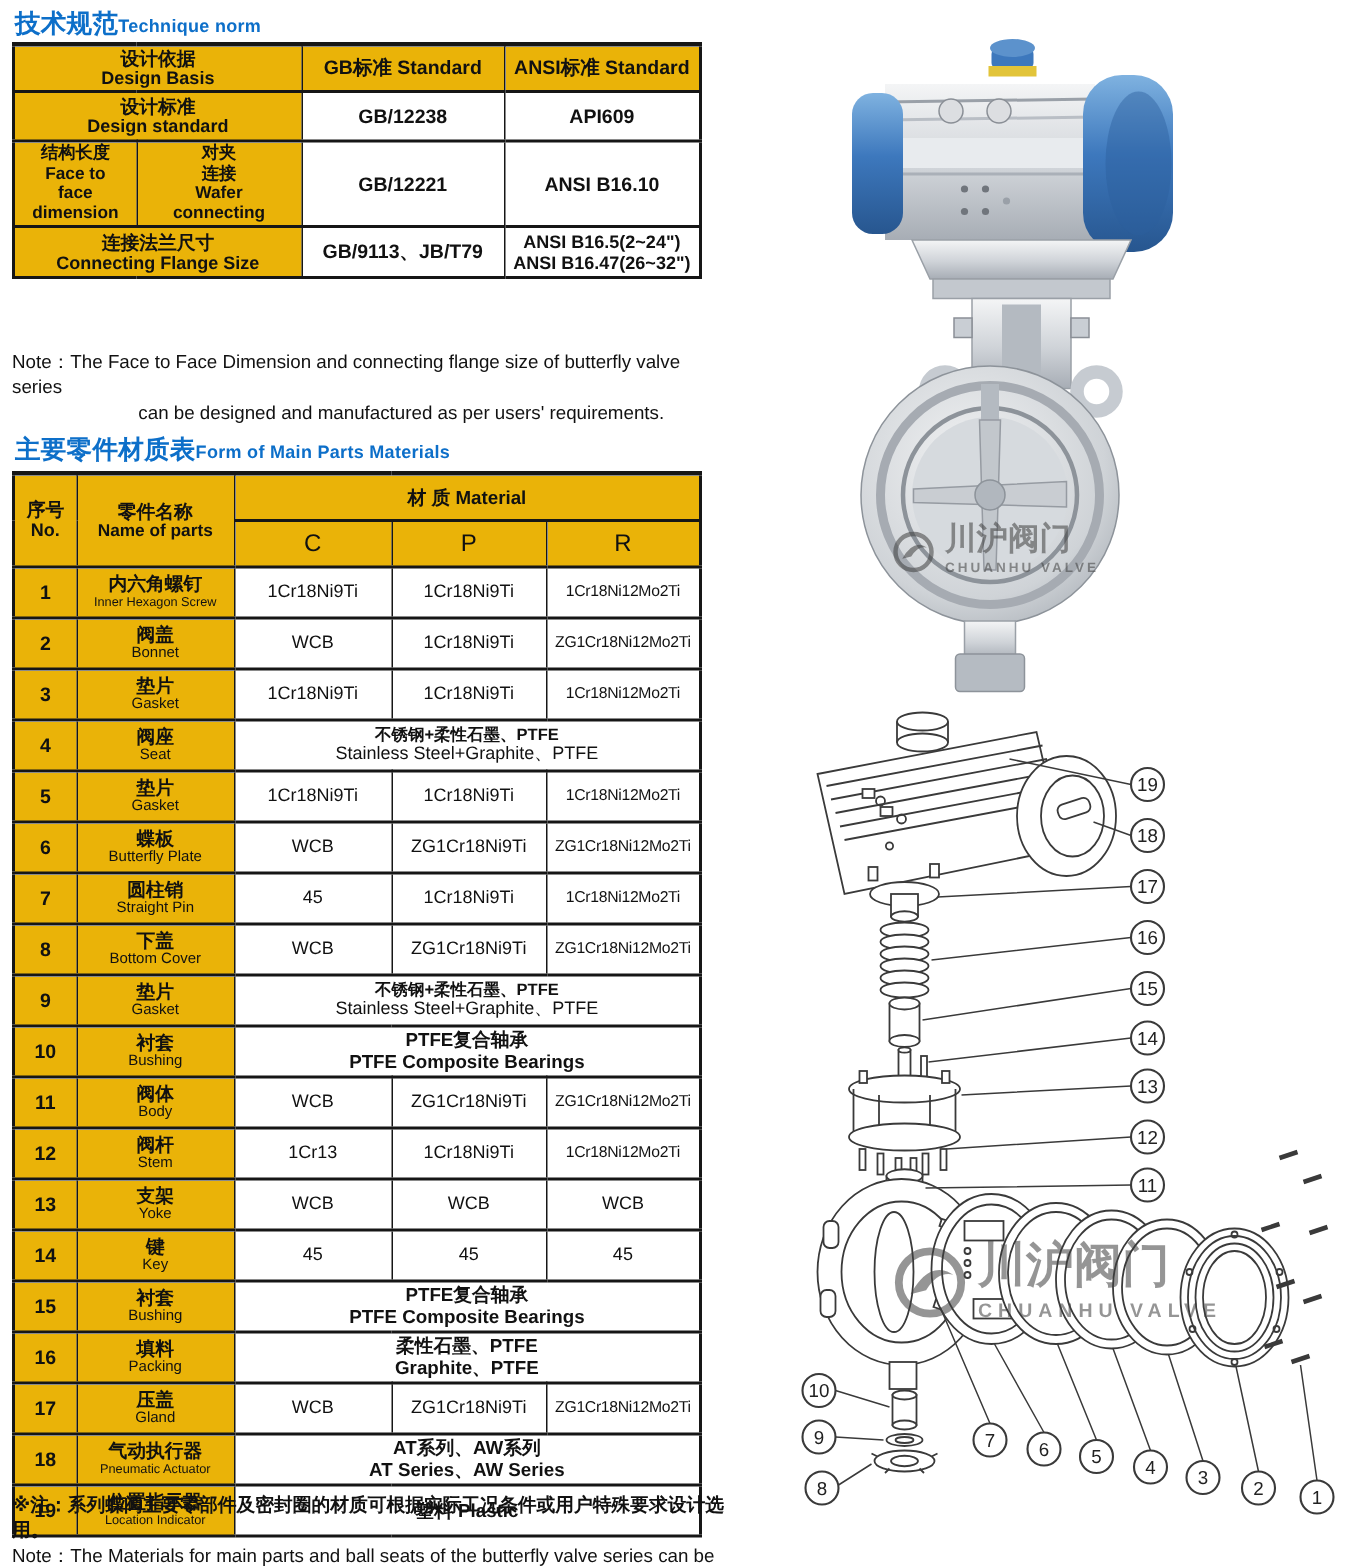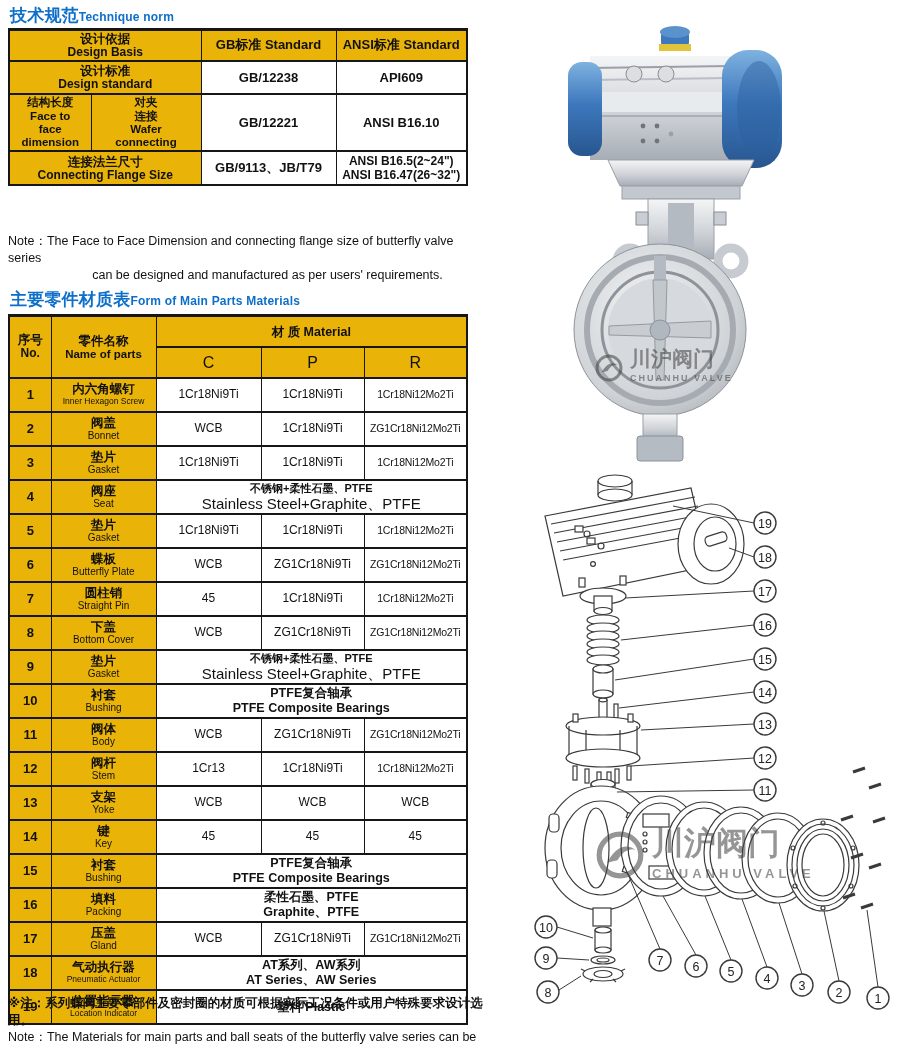--- a/index.html
+++ b/index.html
@@ -22,21 +22,21 @@
 
   .t2 td{height:30px;}
   .t2 .hrow td{height:27px;}
   .no{font-size:13px;font-weight:600;}
   .nzh{font-size:12.5px;font-weight:700;line-height:1.1;}
   .nen{font-size:10px;line-height:1.1;}
   .nen.xs{font-size:8.5px;}
   .mval{font-size:12px;font-weight:500;}
   .mval.long{font-size:10.5px;letter-spacing:-.2px;}
   .sp1{font-size:11px;font-weight:600;line-height:1.15;}
-  .sp2{font-size:15px;line-height:1.15;}
+  .sp2{font-size:12px;line-height:1.15;}
   .spbig{font-size:12.5px;font-weight:600;line-height:1.2;text-align:center;}
 
   .note{position:absolute;font-size:12.5px;line-height:1.35;}
   .note .l1{font-weight:700;}
   .note .cont{padding-left:39px;text-align:center;}
 
   .wm{position:absolute;display:flex;align-items:flex-end;gap:6px;color:#404040;opacity:.55;pointer-events:none;}
   .wm .wm-zh{font-weight:700;white-space:nowrap;}
   .wm .wm-en{font-weight:700;letter-spacing:2px;white-space:nowrap;}
   .wm1 .wm-zh{font-size:21px;}

